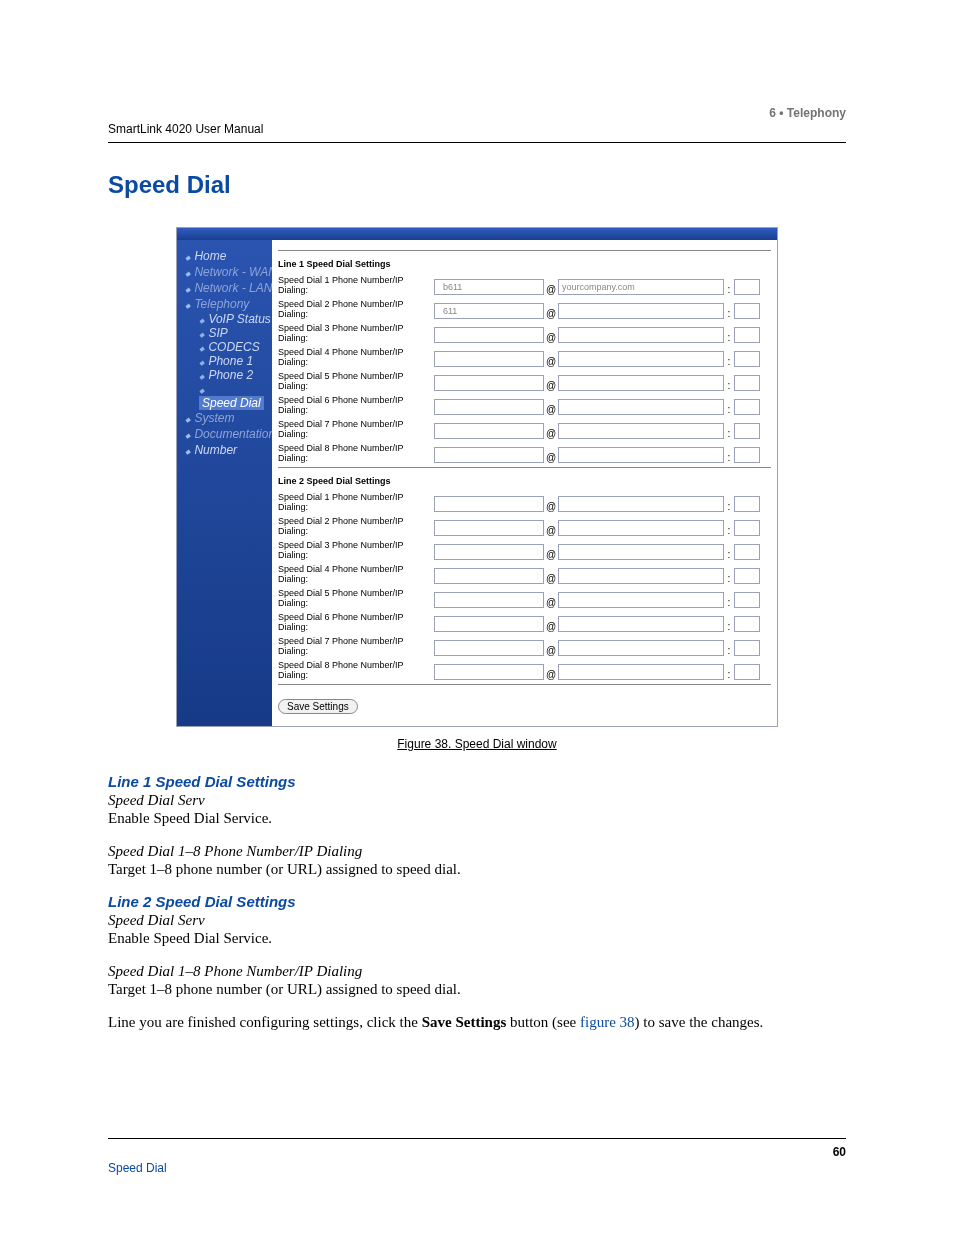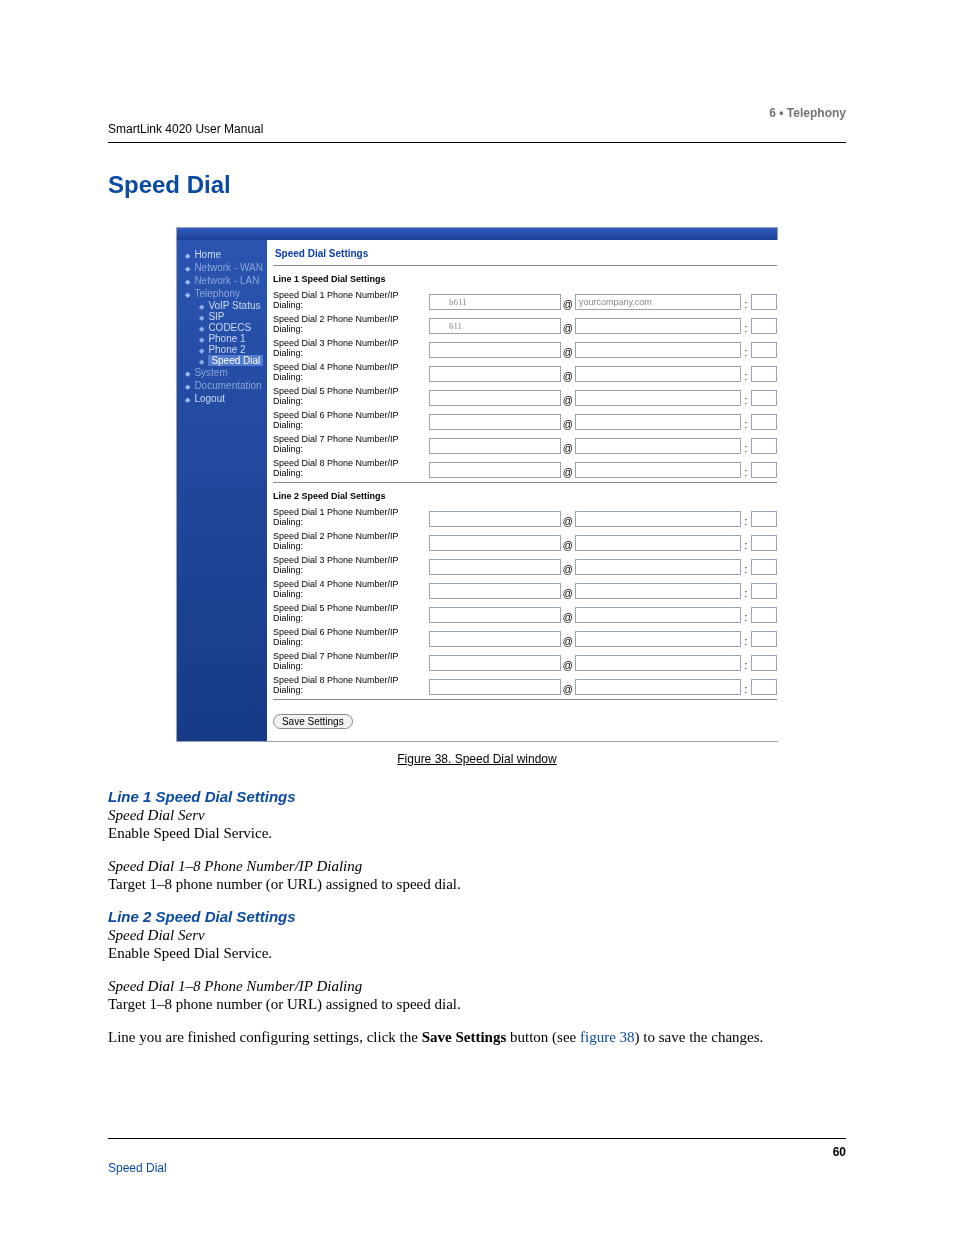--- a/index.html
+++ b/index.html
@@ -72,21 +72,22 @@
     text-shadow: 1px 1px 0 rgba(0,0,0,0.4);
     margin-left: 76px;
   }
   .shot-subbar { height:12px; background: linear-gradient(#2f5cc0, #1b3d90); }
   .shot-body { display:flex; }
   .nav {
     width: 95px;
     background: linear-gradient(#2a54b0, #163a86);
     padding: 8px 0 60px 0;
     color:#cdd9f4;
-    font-size:10px;
+    font-size:12px;
+    font-style:italic;
   }
   .nav-item { padding: 1px 4px 1px 8px; white-space:nowrap; }
   .nav-sub { padding-left: 22px; }
   .nav-item::before, .nav-sub::before {
     content:"◆"; color:#9bbcf0; font-size:7px; margin-right:4px;
   }
   .nav-sub::before { color:#8fb0e6; }
   .nav .muted { color:#8ca4d8; }
   .nav .sel {
     display:inline-block;
@@ -103,23 +104,23 @@
   .field-hr { border:0; border-top:1px solid #888; margin: 2px 0 6px 0; }
   .section-label { font-weight:bold; font-size:9px; padding: 2px 0 4px 0; }
   .row {
     display:flex; align-items:flex-end;
     padding: 2px 0;
   }
   .row .label { width: 156px; font-size:9px; }
   .row input.in1 {
     width: 92px; height:14px;
     border:1px solid #9aa1b8;
-    font-size:9px; padding: 0 19px;
+    font-size:9px; padding: 0 8px;
     color:#888;
-    font-family: Liberation Serif, serif;
+    font-family: Liberation Sans, sans-serif;
   }
   .row .at { width:14px; text-align:center; font-size:10px; }
   .row input.in2 {
     width: 158px; height:14px;
     border:1px solid #9aa1b8;
     font-size:9px; padding: 0 3px;
     color:#888;
     font-family: Arial, sans-serif;
   }
   .row .colon { width:10px; text-align:center; font-size:10px; }
@@ -197,24 +198,23 @@
           <div class="nav-item muted">Network - LAN</div>
           <div class="nav-item muted">Telephony</div>
           <div class="nav-sub">VoIP Status</div>
           <div class="nav-sub">SIP</div>
           <div class="nav-sub">CODECS</div>
           <div class="nav-sub">Phone 1</div>
           <div class="nav-sub">Phone 2</div>
           <div class="nav-sub"><span class="sel">Speed Dial</span></div>
           <div class="nav-item muted">System</div>
           <div class="nav-item muted">Documentation</div>
-          <div class="nav-item">Logout</div>
+          <div class="nav-item">Number</div>
         </div>
         <div class="content">
-          <div class="panel-title">Speed Dial Settings</div>
           <hr class="field-hr">
           <div class="section-label">Line 1 Speed Dial Settings</div>
           <div>
               <div class="row">
                 <span class="label">Speed Dial 1 Phone Number/IP Dialing:</span>
                 <input class="in1" value="b611" style="">
                 <span class="at">@</span>
                 <input class="in2" value="yourcompany.com" style="">
                 <span class="colon">:</span>
                 <input class="in3" style="">

